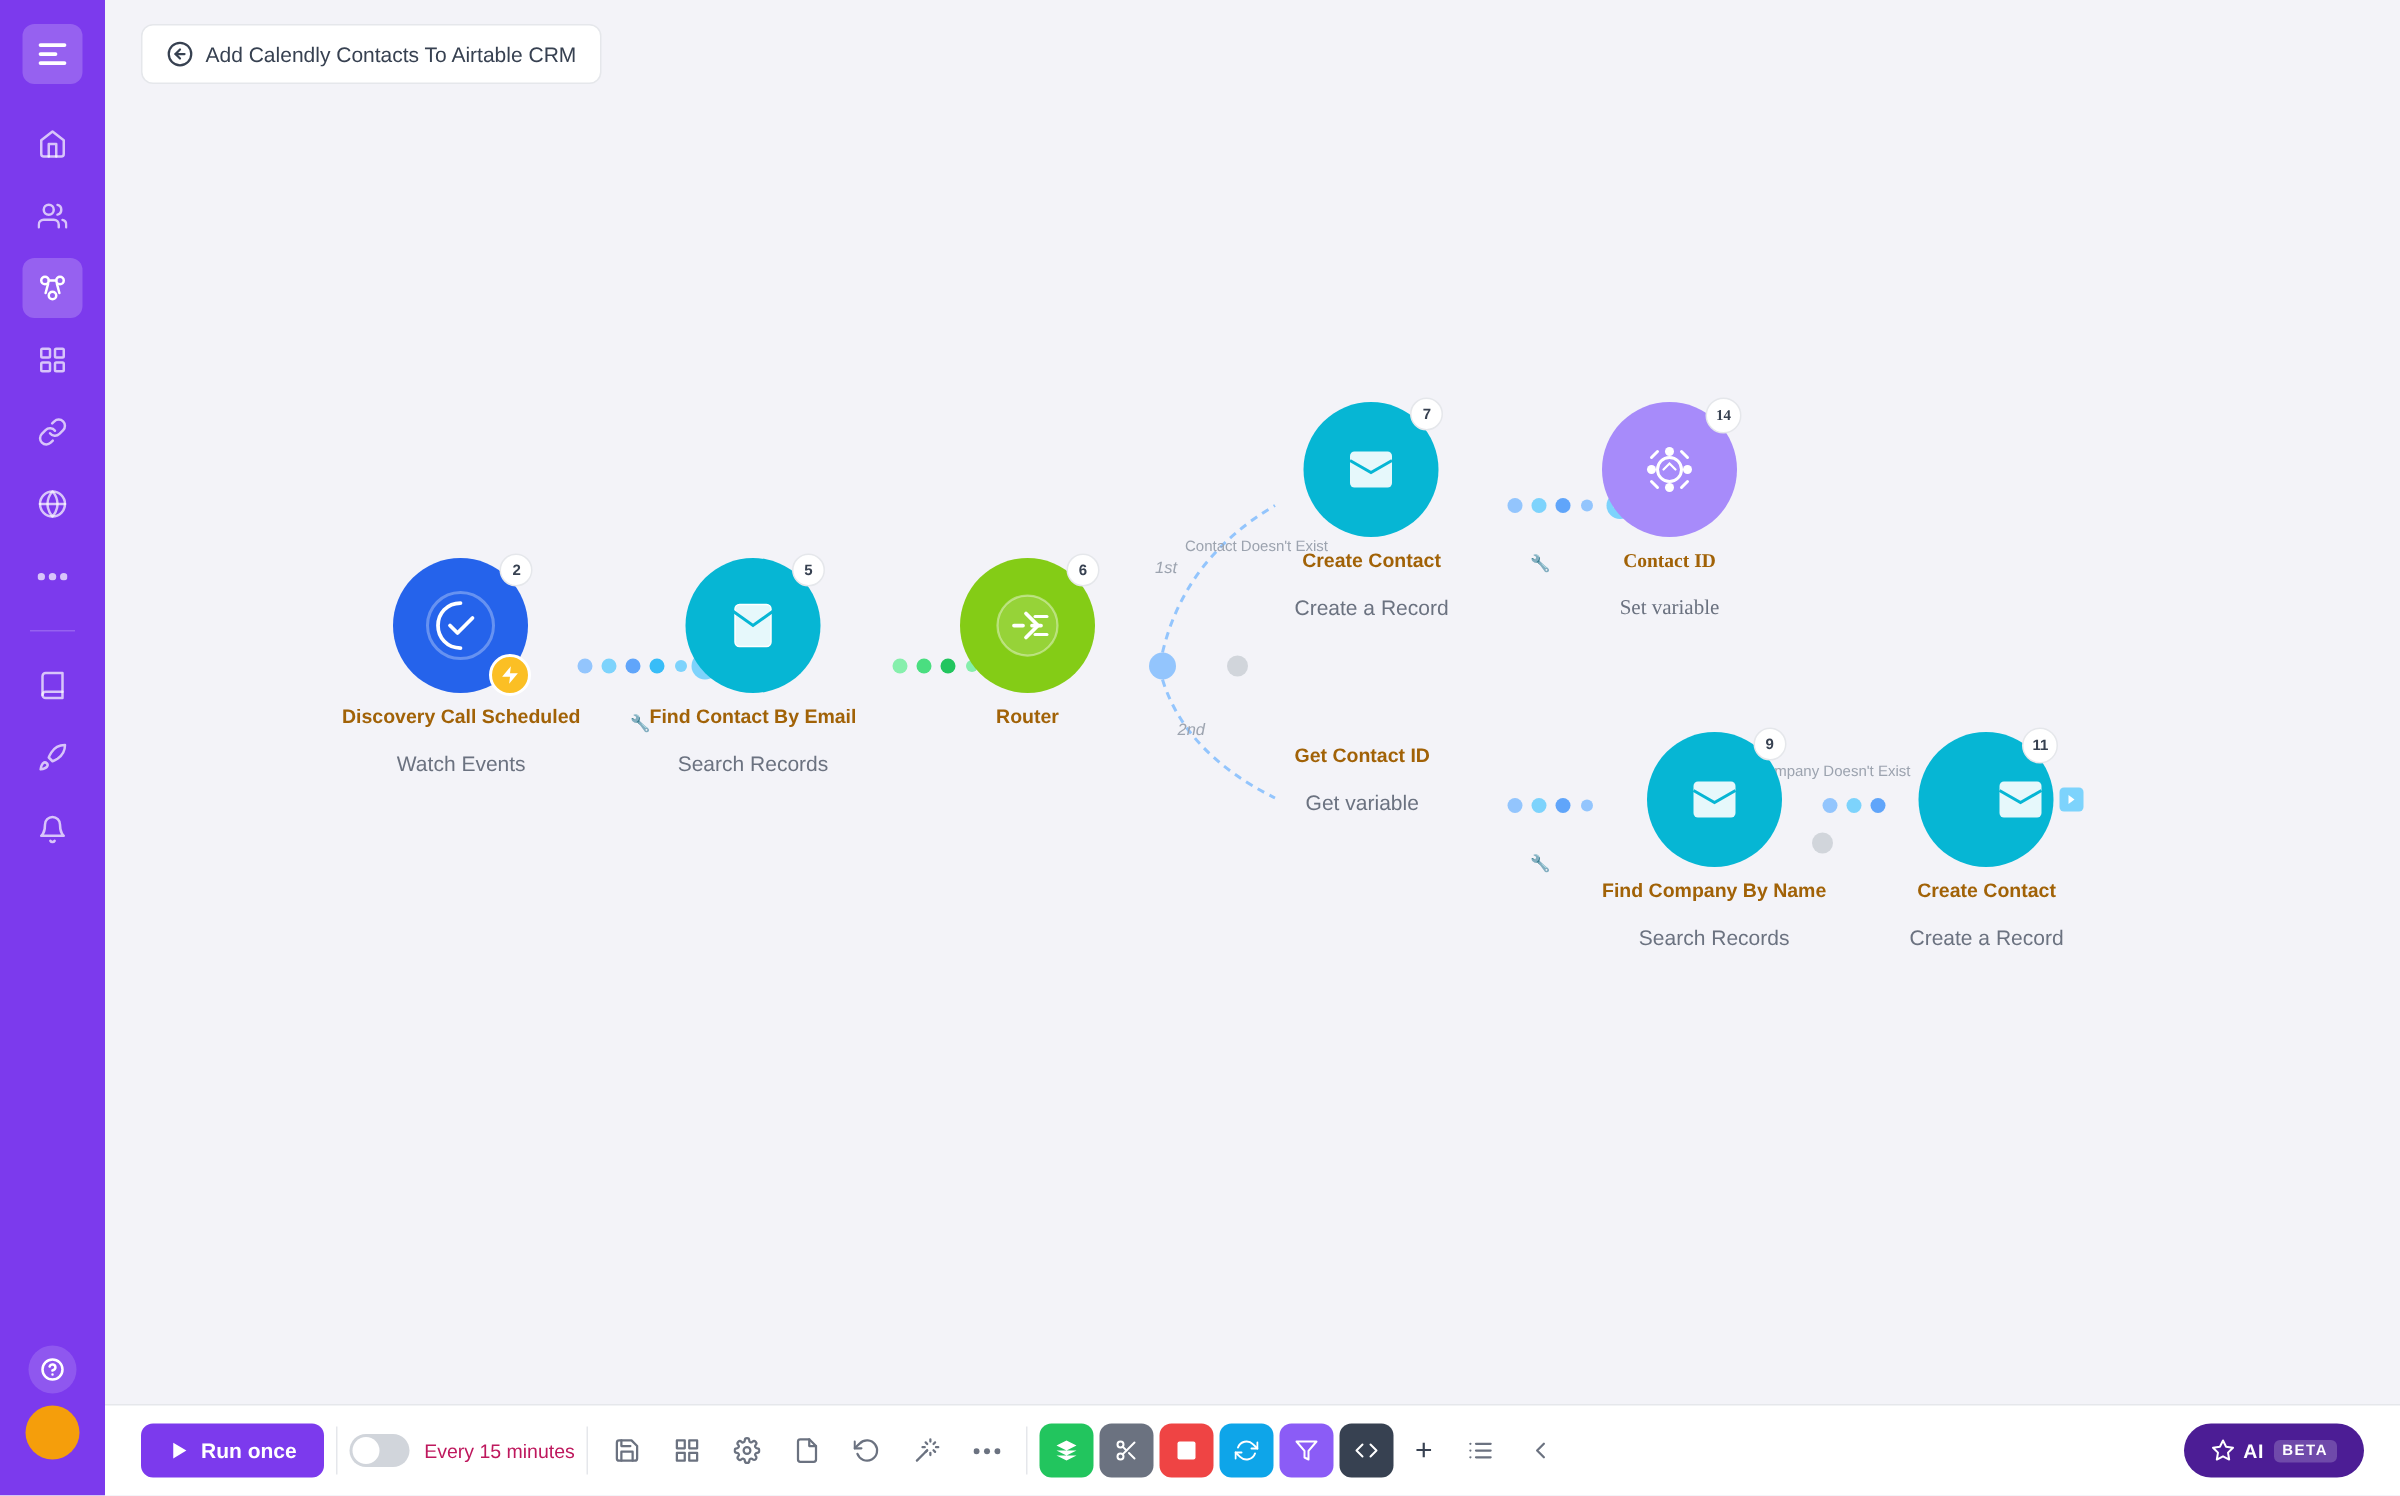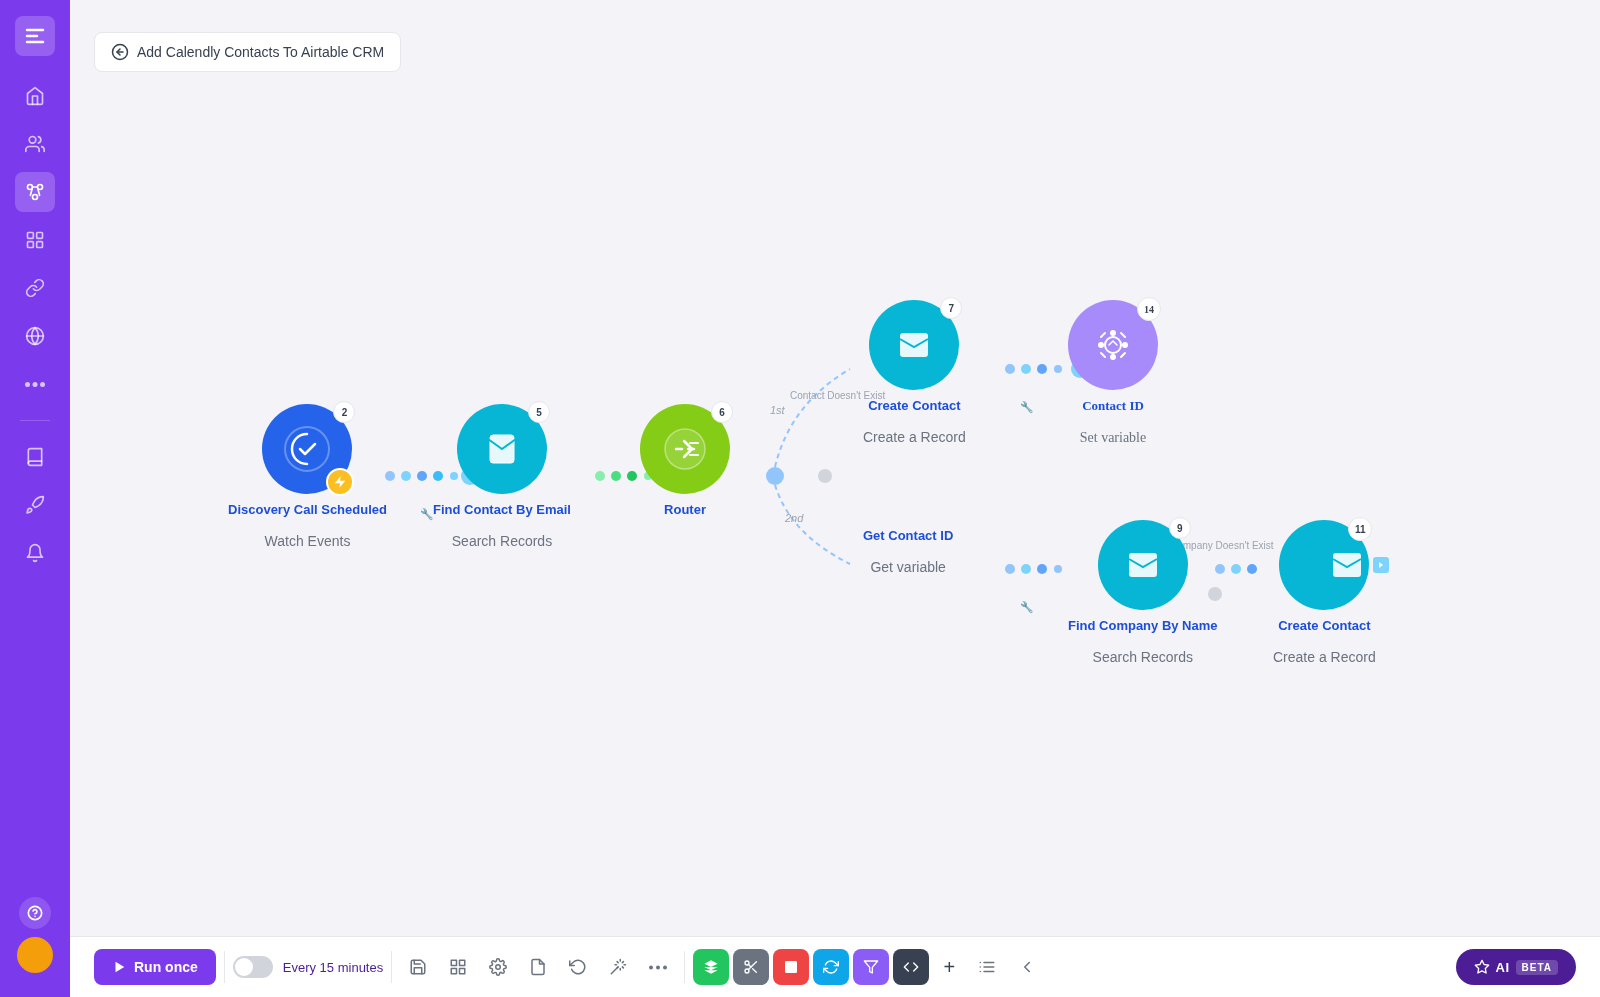--- a/index.html
+++ b/index.html
@@ -61,21 +61,21 @@
     .main {
       flex: 1;
       display: flex;
       flex-direction: column;
       position: relative;
       background: #f3f3f8;
     }
 
     
     .header {
-      padding: 32px 24px;
+      padding: 16px 24px;
       background: #f3f3f8;
     }
     .back-button {
       display: inline-flex;
       align-items: center;
       gap: 8px;
       background: white;
       border: 1px solid #e5e7eb;
       border-radius: 8px;
       padding: 10px 16px;
@@ -108,21 +108,21 @@
       color: white;
       font-size: 28px;
       position: relative;
     }
 
     .node-label {
       margin-top: 8px;
       text-align: center;
       font-size: 13px;
       font-weight: 600;
-      color: #1d4ed8;
+      color: #a16207;
     }
     .node-sublabel {
       font-size: 14px;
       color: #6b7280;
       margin-top: 16px;
     }
     .node-badge {
       position: absolute;
       top: -2px;
       right: -2px;
@@ -174,21 +174,21 @@
     }
     .run-button svg { width: 14px; height: 14px; fill: white; }
 
     .bar-divider { width: 1px; height: 32px; background: #e5e7eb; margin: 0 4px; }
 
     .toggle-container {
       display: flex;
       align-items: center;
       gap: 10px;
       font-size: 13px;
-      color: #4c1d95;
+      color: #be185d;
     }
     .toggle {
       width: 40px;
       height: 22px;
       background: #d1d5db;
       border-radius: 11px;
       position: relative;
       cursor: pointer;
     }
     .toggle::after {

